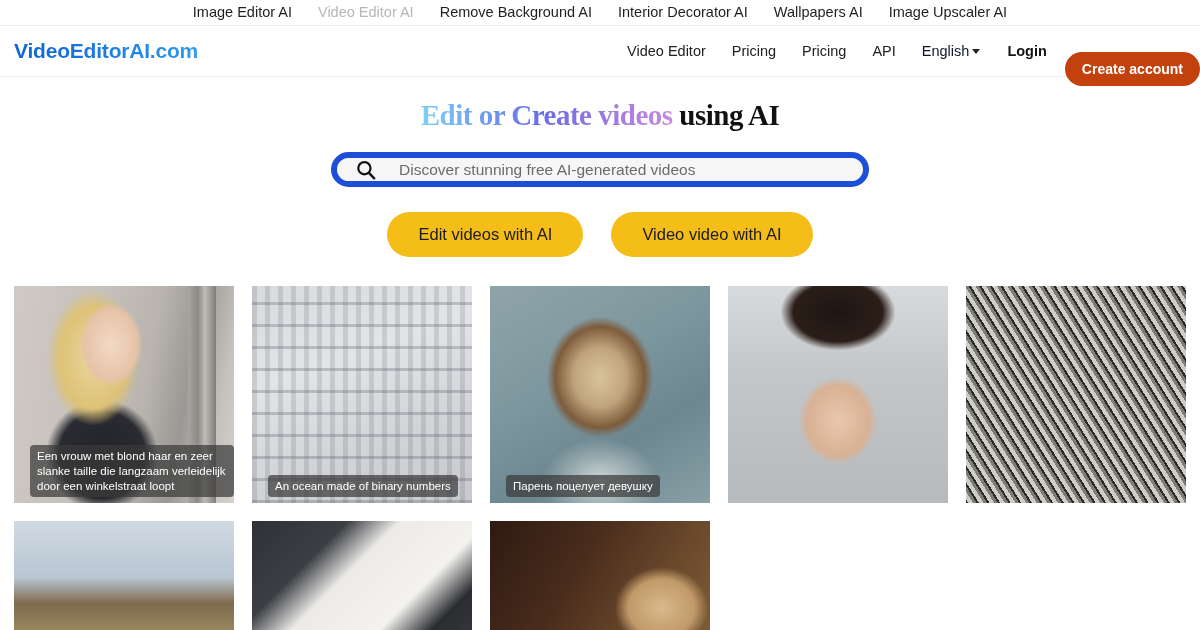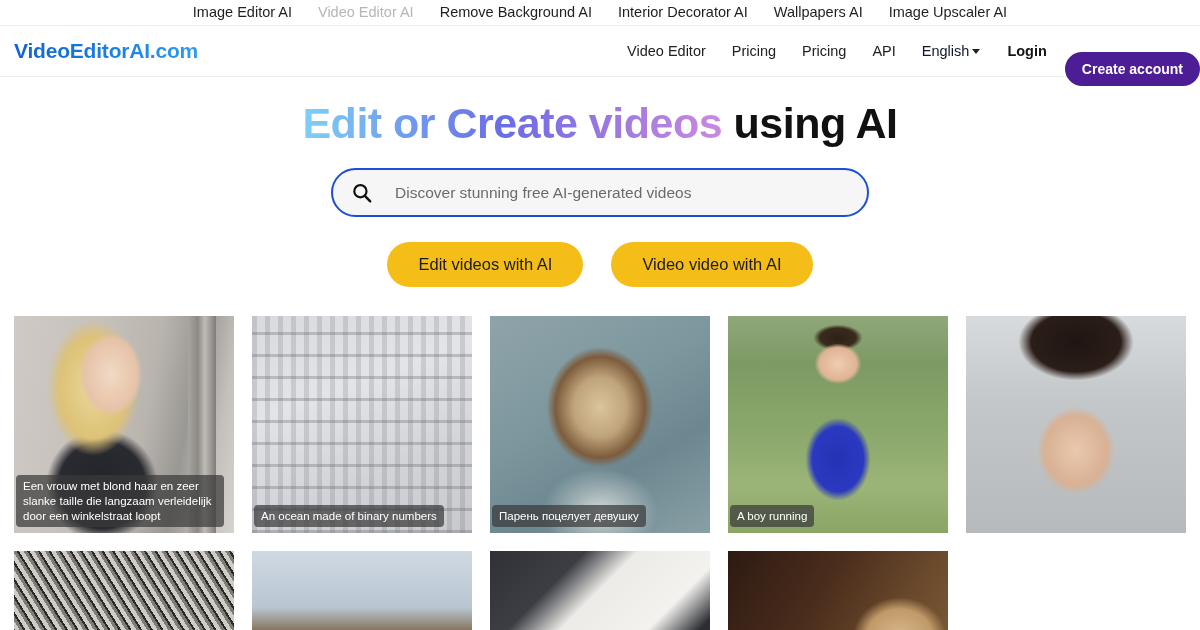--- a/index.html
+++ b/index.html
@@ -83,61 +83,62 @@
   }
   .login {
     font-size: 14.5px;
     font-weight: 700;
     color: #151515;
     text-decoration: none;
     padding: 0 14px;
     white-space: nowrap;
   }
   .create-btn {
-    background: #4c1d95;
+    background: #c2410c;
     color: #ffffff;
     font-size: 14px;
     font-weight: 700;
     border: none;
     border-radius: 999px;
     padding: 9px 17px;
     cursor: pointer;
     white-space: nowrap;
     font-family: "Liberation Sans", sans-serif;
     margin-left: 4px;
     margin-top: 36px;
   }
 
   
   .hero {
     padding-top: 22px;
     text-align: center;
   }
   .hero h1 {
-    font-size: 43px;
+    font-size: 29px;
     font-weight: 700;
     letter-spacing: -0.5px;
     line-height: 1.15;
     color: #111;
+    font-family: Liberation Serif, serif;
   }
   .grad {
     background: linear-gradient(90deg, #7fd0f5 0%, #6f95ef 28%, #6a6ce8 48%, #9a78e0 72%, #c98ae0 100%);
     -webkit-background-clip: text;
     background-clip: text;
     color: transparent;
     -webkit-text-fill-color: transparent;
   }
 
   
   .search-wrap {
     margin: 20px auto 0 auto;
     width: 538px;
-    height: 49px;
+    height: 35px;
     background: #f6f6f7;
-    border: 2px solid #1d4ed8;
+    border: 6px solid #1d4ed8;
     border-radius: 999px;
     display: flex;
     align-items: center;
     padding: 0 18px;
   }
   .search-icon { width: 22px; height: 22px; flex: 0 0 auto; margin-right: 22px; }
   .search-input {
     flex: 1 1 auto;
     border: none;
     outline: none;
@@ -180,21 +181,21 @@
     width: 100%;
     height: 217px;
     overflow: hidden;
     background: #ddd;
     cursor: pointer;
     margin-bottom: 18px;
   }
   .thumb { position: absolute; inset: 0; }
   .caption {
     position: absolute;
-    left: 2px;
+    left: 16px;
     bottom: 6px;
     max-width: calc(100% - 12px);
     background: rgba(58,58,58,0.72);
     color: #fff;
     font-size: 11.5px;
     line-height: 1.28;
     border-radius: 4px;
     padding: 4px 7px 4px 7px;
     text-align: left;
   }
@@ -341,24 +342,20 @@
     <div class="thumb t2"></div>
     <div class="caption">An ocean made of binary numbers</div>
   </div>
 
 
   <div class="card">
     <div class="thumb t4"></div>
     <div class="caption">Парень поцелует девушку</div>
   </div>
 
-  <div class="card">
-    <div class="thumb t5"></div>
-    <div class="caption">A boy running</div>
-  </div>
 
   <div class="card">
     <div class="thumb t6"></div>
   </div>
 
   <div class="card">
     <div class="thumb t7"></div>
   </div>
 
   <div class="card">

